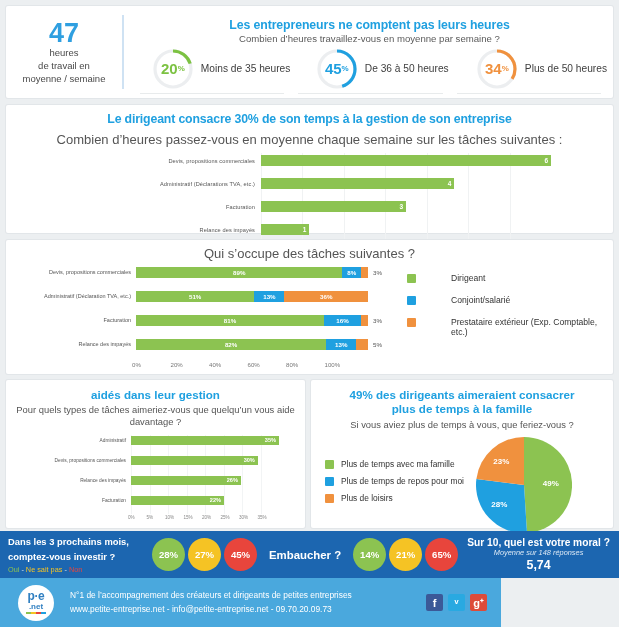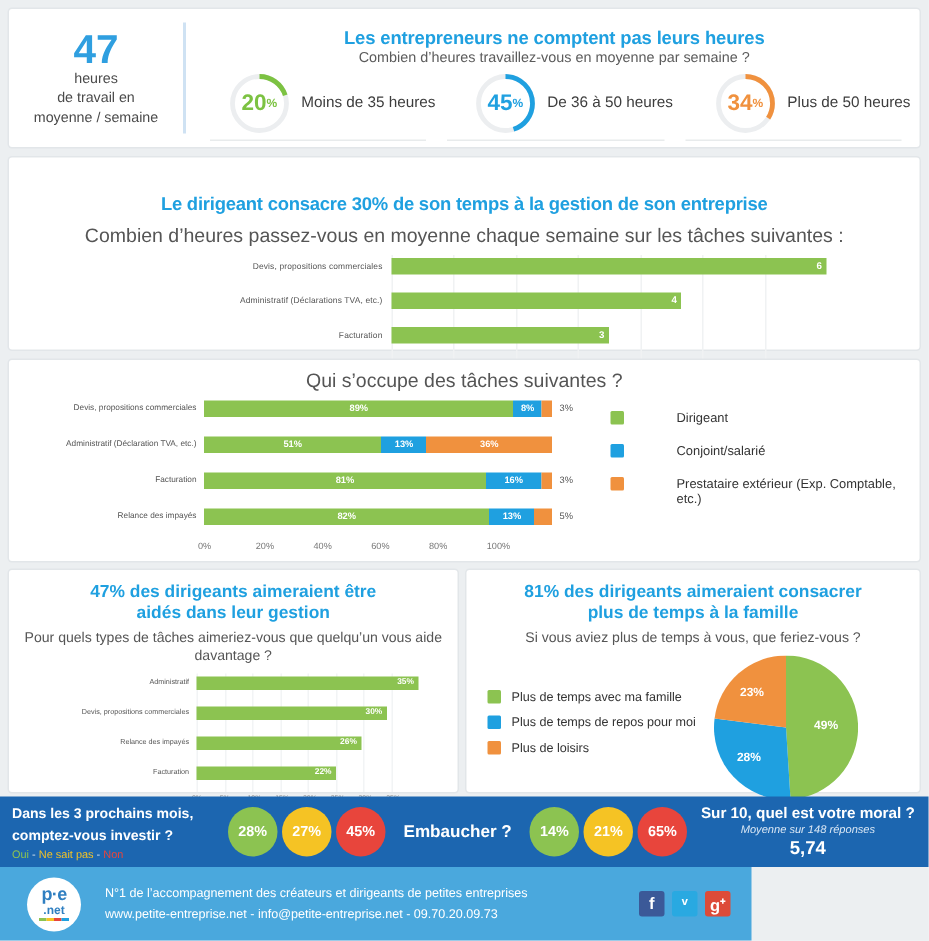--- a/index.html
+++ b/index.html
@@ -28,21 +28,21 @@
   .gauge { position:relative; width:42px; height:42px; flex:0 0 42px; }
   .gauge svg { display:block; }
   .gauge-val { position:absolute; inset:0; display:flex; align-items:center; justify-content:center;
                font-size:15px; font-weight:bold; }
   .gauge-val sup { font-size:8px; font-weight:bold; }
   .gauge-label { font-size:10.2px; color:#3d3d3d; margin-left:7px; white-space:nowrap; }
   .gauge-underline { position:absolute; left:8px; right:6px; bottom:-4px; height:1px; background:#e8ebec; }
 
   
   #sec2 { left:6px; top:105px; width:607px; height:128px; }
-  .sec-title { font-size:12.3px; font-weight:bold; color:#1fa0e0; text-align:center; padding-top:24px; letter-spacing:-.15px;}
+  .sec-title { font-size:12.3px; font-weight:bold; color:#1fa0e0; text-align:center; padding-top:7px; letter-spacing:-.15px;}
   .sec-sub { font-size:13px; color:#555; text-align:center; margin-top:6px; }
   .bars2 { margin-top:6px; position:relative; }
   .row2 { display:flex; align-items:center; height:15px; margin-bottom:8px; }
   .lbl2 { width:255px; text-align:right; font-size:5.6px; color:#555; padding-right:6px; letter-spacing:.1px;}
   .track2 { flex:1; position:relative; height:11px; margin-right:62px; }
   .fill2 { height:11px; background:#8cc351; position:relative; }
   .fill2 span { position:absolute; right:3px; top:0; line-height:11px; color:#fff; font-size:6.5px; font-weight:bold;}
   .axis2 { display:flex; margin-left:255px; margin-right:62px; position:relative; height:12px; }
   .axis2 .tick { flex:1; font-size:6.2px; color:#777; text-align:left; position:relative; }
   .axis2 .tick span { position:absolute; left:-3px; top:0; }
@@ -323,21 +323,20 @@
           <div class="lg-item">
             <span class="lg-sw" style="background:#f0913e"></span>
             <span class="lg-tx">Prestataire extérieur (Exp. Comptable, etc.)</span>
           </div>
         </div>
     </div>
   </div>
 
   <div class="card" id="sec4">
     <div class="s4-title">
-      <div>47% des dirigeants aimeraient être</div>
       <div>aidés dans leur gestion</div>
     </div>
     <div class="s4-sub">Pour quels types de tâches aimeriez-vous que quelqu’un vous aide davantage ?</div>
     <div class="bars4" id="bars4-host">
         <div class="grid4">
           <i></i>
           <i></i>
           <i></i>
           <i></i>
           <i></i>
@@ -401,21 +400,21 @@
           </div>
           <div class="t">
             <span>35%</span>
           </div>
         </div>
       </div>
   </div>
 
   <div class="card" id="sec5">
     <div class="s4-title">
-      <div>81% des dirigeants aimeraient consacrer</div>
+      <div>49% des dirigeants aimeraient consacrer</div>
       <div>plus de temps à la famille</div>
     </div>
     <div class="s4-sub">Si vous aviez plus de temps à vous, que feriez-vous ?</div>
     <div class="pie-wrap">
       <div class="pie-legend" id="pie-legend-host">
           <div class="pl-item">
             <span class="pl-sw" style="background:#8cc351"></span>
             <span class="pl-tx">Plus de temps avec ma famille</span>
           </div>
           <div class="pl-item">

